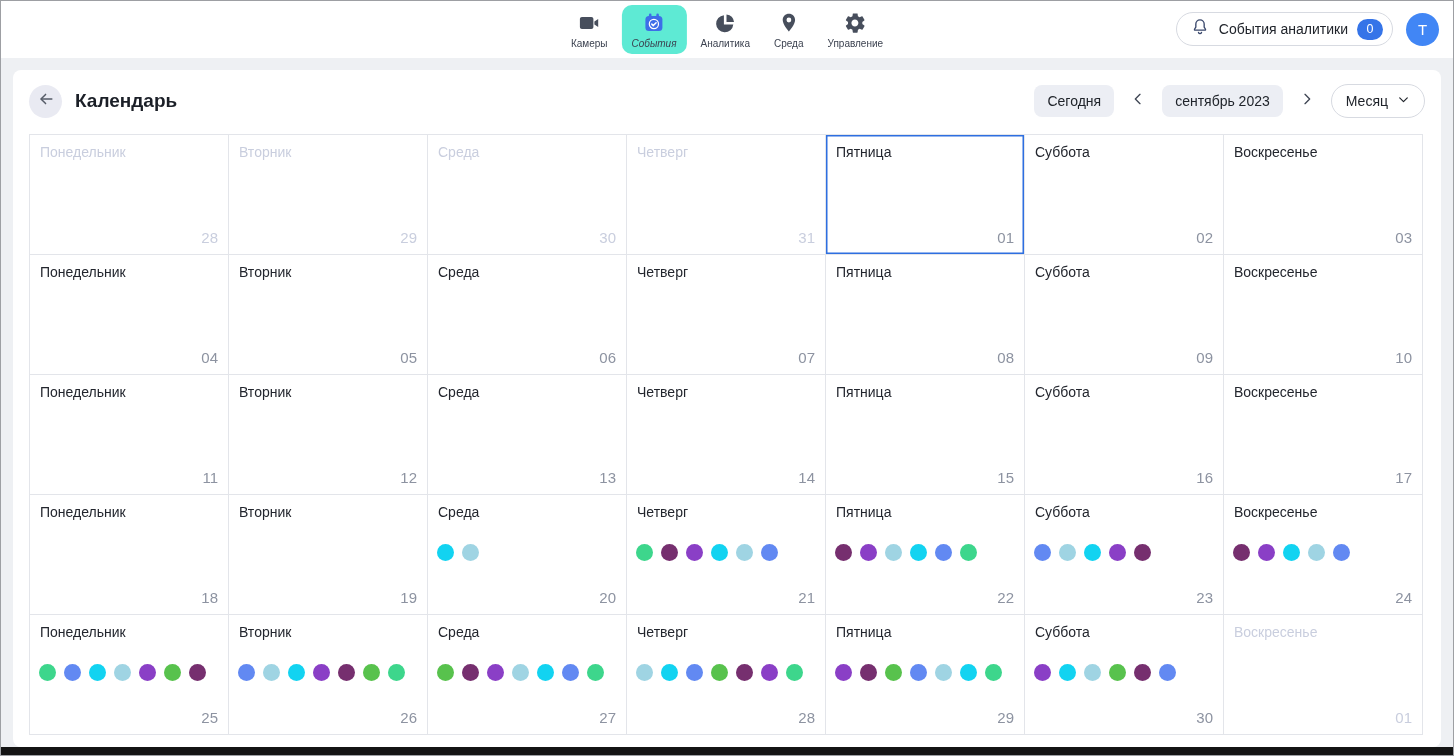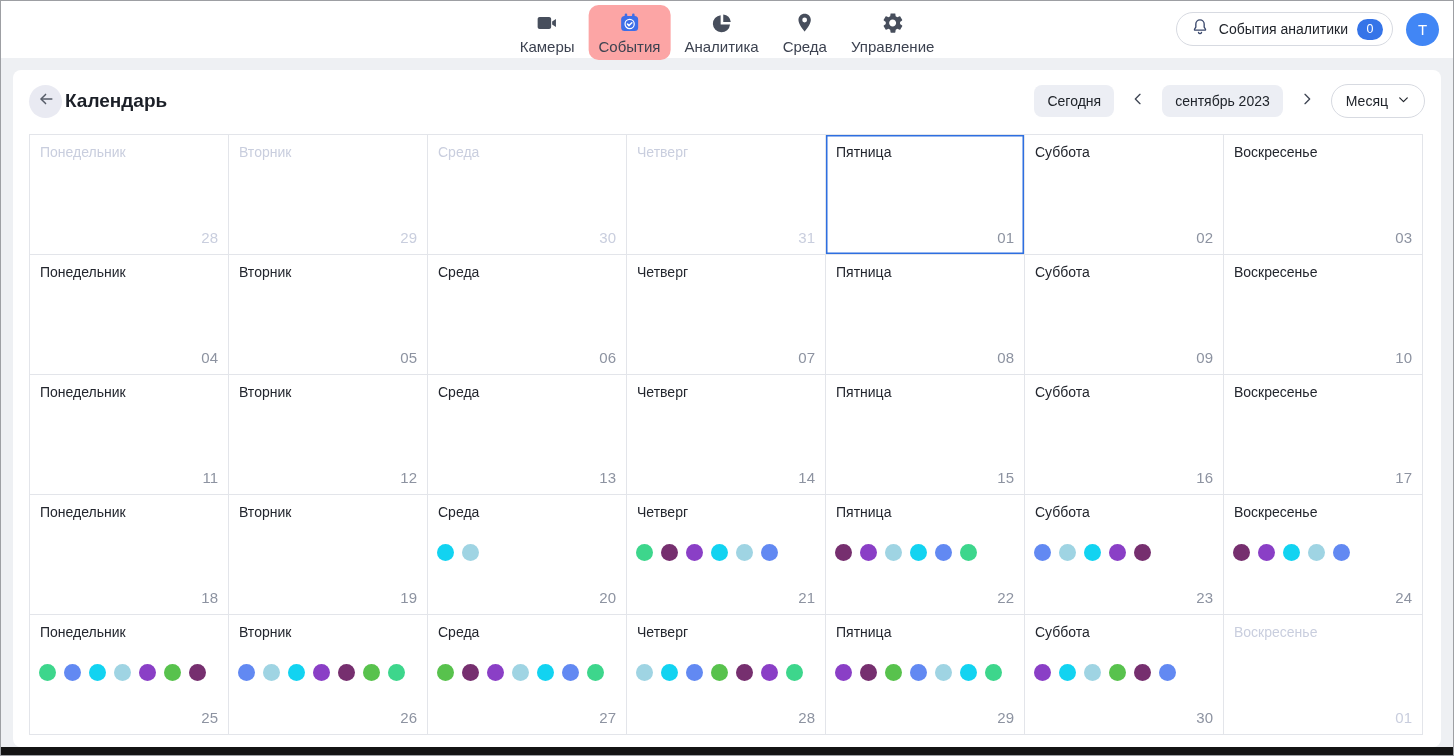--- a/index.html
+++ b/index.html
@@ -10,38 +10,38 @@
     border:1px solid #9d9fa3;
     position:relative;
     overflow:hidden;
   }
   
   .topbar { height:57px; background:#ffffff; position:relative; }
   .nav { position:absolute; left:50%; top:4px; transform:translateX(-50%);
          display:flex; align-items:flex-start; gap:4px; }
   .nav-item { display:flex; flex-direction:column; align-items:center; gap:3px;
               padding:6px 10px 5px; border-radius:10px; cursor:pointer; }
-  .nav-item.active { background:#fca5a5; }
+  .nav-item.active { background:#5eead4;font-style:italic; }
   .nav-item svg { display:block; }
-  .nav-label { font-size:15px; color:#3c4250; white-space:nowrap; }
+  .nav-label { font-size:10px; color:#3c4250; white-space:nowrap; }
   .top-right { position:absolute; right:14px; top:11px; display:flex; align-items:center; gap:13px; }
   .events-pill { height:34px; border:1px solid #d7dae1; border-radius:17px; background:#fff;
                  display:flex; align-items:center; gap:9px; padding:0 9px 0 13px; cursor:pointer; }
   .events-pill-label { font-size:14px; color:#20242b; }
   .badge { background:#3574e8; color:#fff; border-radius:11px; min-width:26px; height:21px;
            font-size:12.5px; display:flex; align-items:center; justify-content:center; padding:0 9px; }
   .avatar { width:33px; height:33px; border-radius:50%; background:#4186f5; color:#fff;
             font-size:15px; display:flex; align-items:center; justify-content:center; cursor:pointer; }
   
   .card { position:absolute; left:12px; right:12px; top:69px; bottom:8px;
           background:#fff; border-radius:8px; }
   .bottom-strip { position:absolute; left:0; right:0; bottom:0; height:8px; background:#141414; }
   .card-header { display:flex; align-items:center; justify-content:space-between;
                  padding:14px 16px 0 16px; }
-  .header-left { display:flex; align-items:center; gap:3px; }
+  .header-left { display:flex; align-items:center; gap:13px; }
   .back-btn { width:33px; height:33px; border-radius:50%; background:#e9eaf2;
               display:flex; align-items:center; justify-content:center; cursor:pointer; }
   .page-title { font-size:19px; font-weight:bold; color:#1b1f27; }
   .controls { display:flex; align-items:center; gap:8px; }
   .pill-gray { background:#eceef4; border-radius:8px; padding:8px 13px; font-size:14px;
                color:#20242b; cursor:pointer; }
   .chev-btn { padding:2px 8px; cursor:pointer; display:flex; align-items:center; }
   .pill-outline { border:1px solid #d7dae1; border-radius:17px; padding:8px 14px; font-size:14px;
                   color:#20242b; display:flex; gap:9px; align-items:center; background:#fff; cursor:pointer; }
   .gap-lg { margin-left:6px; }

